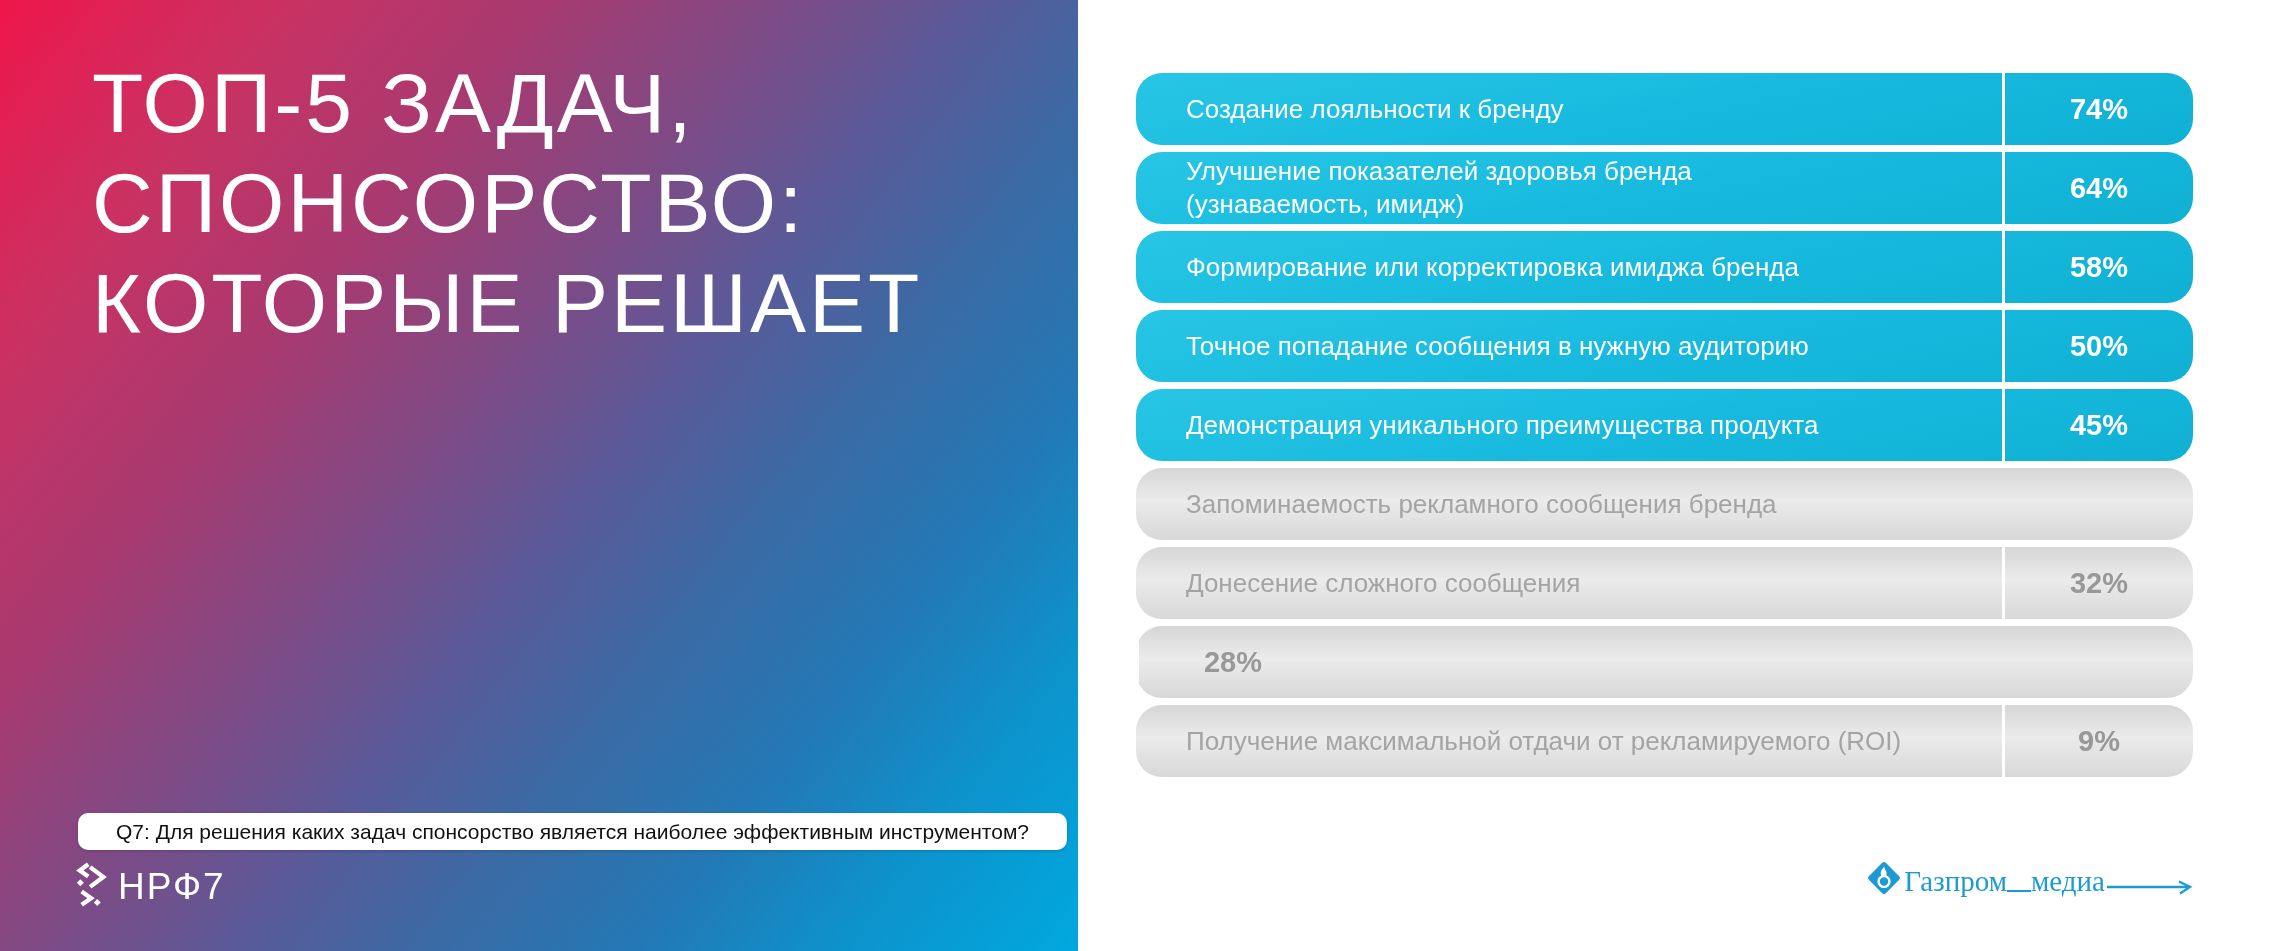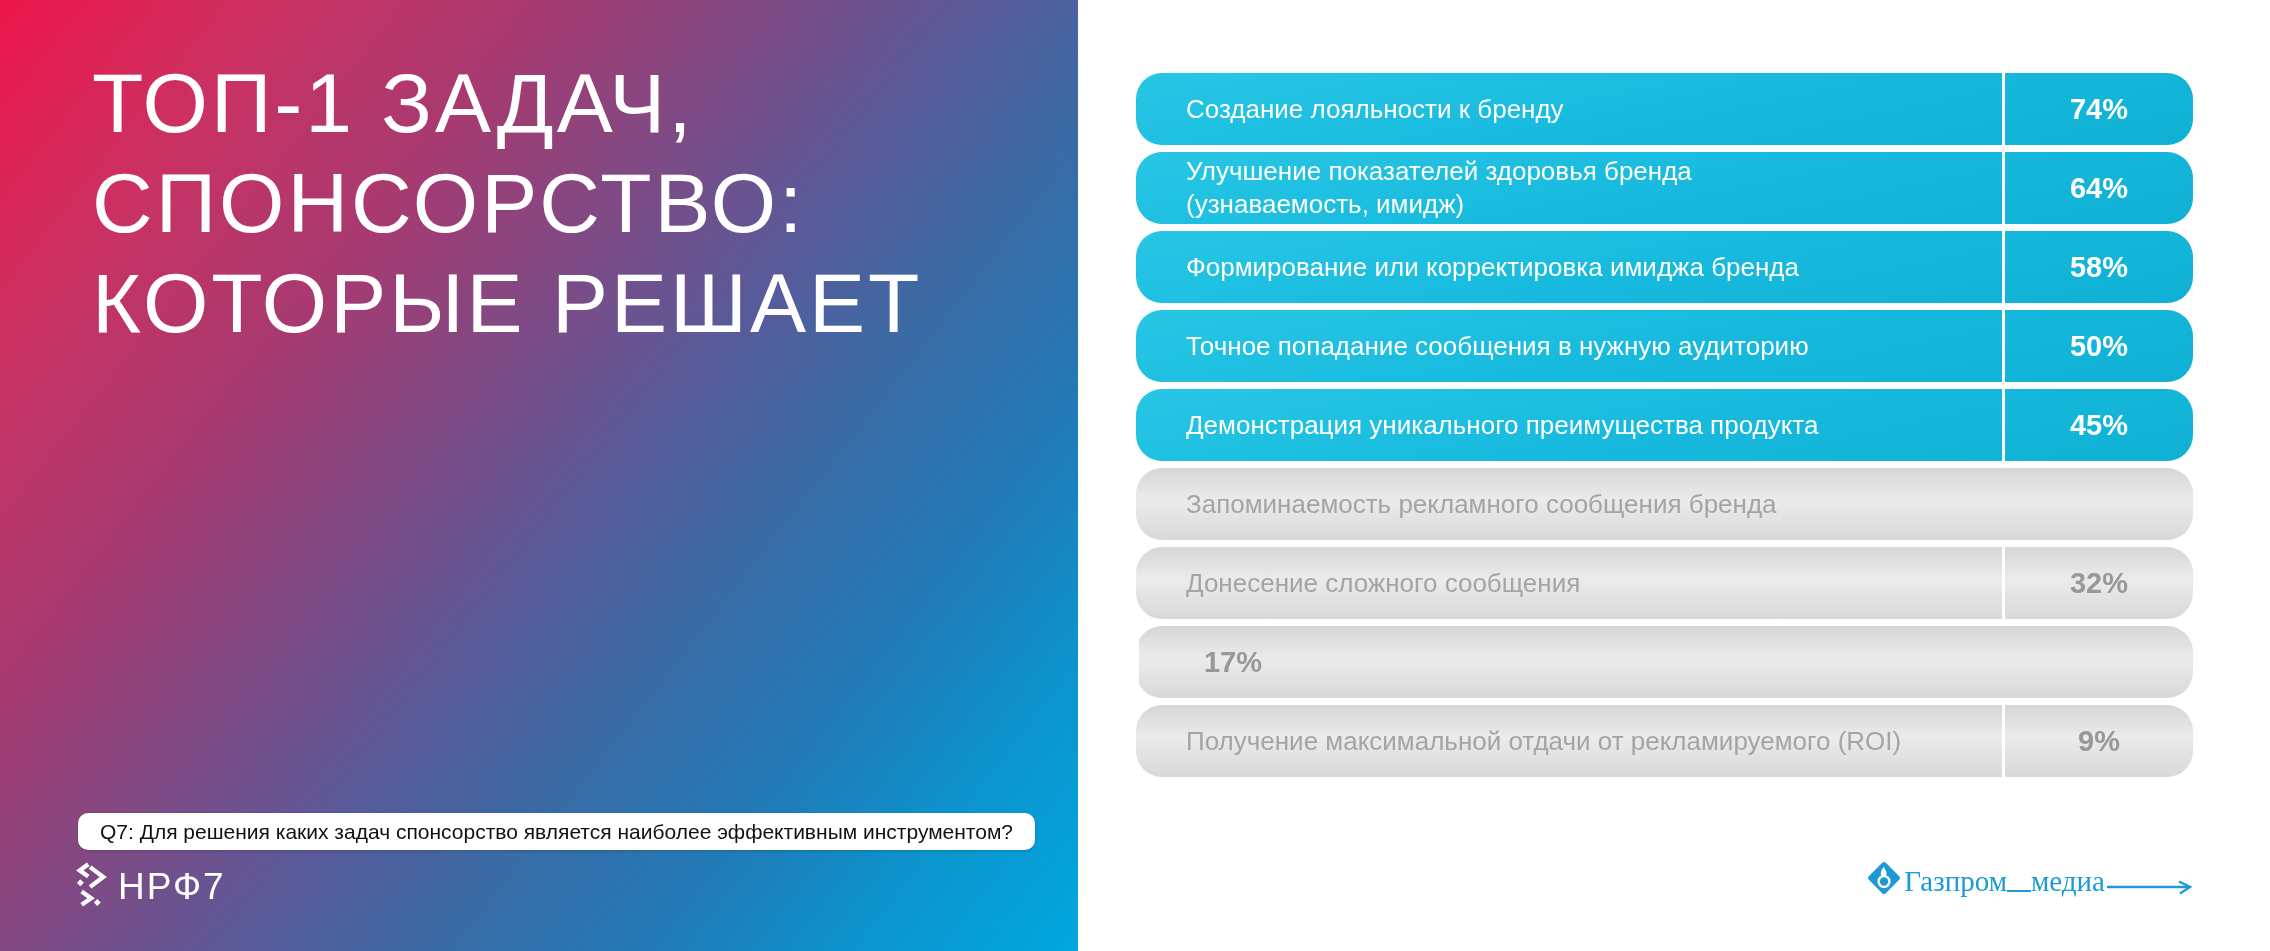--- a/index.html
+++ b/index.html
@@ -15,21 +15,21 @@
       #565c9b 55%, #3b6aa4 64%, #2279b6 76%, #0d93cc 87%, #00a8df 100%);
   }
   .slide-title{
     position:absolute; left:92px; top:53px;
     color:#ffffff; font-size:84px; line-height:100px;
     letter-spacing:3px; font-weight:400; white-space:nowrap;
   }
   .question-pill{
     position:absolute; left:78px; top:813px; height:37px;
     background:#ffffff; border-radius:10px;
-    display:flex; align-items:center; padding:0 22px;
+    display:flex; align-items:center; padding:0 38px;
     font-size:21px; color:#111111; white-space:nowrap;
     box-shadow:0 1px 3px rgba(0,0,0,.18);
   }
   .nrf-logo{
     position:absolute; left:76px; top:860px;
     display:flex; align-items:center; gap:10px; color:#ffffff;
   }
   .nrf-logo .nrf-text{
     font-size:37px; letter-spacing:2px; font-weight:400; line-height:46px;
   }
@@ -73,21 +73,21 @@
   }
   .gpm-arrow{ margin-left:2px; margin-top:14px; }
 </style>
 </head>
 <body>
 
 <div class="stage">
 
   <div class="left-panel">
     <div class="slide-title">
-      <div>ТОП-1 ЗАДАЧ,</div>
+      <div>ТОП-5 ЗАДАЧ,</div>
       <div>СПОНСОРСТВО:</div>
       <div>КОТОРЫЕ РЕШАЕТ</div>
     </div>
 
     <div class="question-pill">
       <span>Q7: Для решения каких задач спонсорство является наиболее эффективным инструментом?</span>
     </div>
 
     <div class="nrf-logo">
       <span>
@@ -128,21 +128,21 @@
       <div class="bar-value">45%</div>
     </div>
       <div class="bar-row muted">
       <div class="bar-label">Запоминаемость рекламного сообщения бренда</div>
     </div>
       <div class="bar-row muted">
       <div class="bar-label">Донесение сложного сообщения</div>
       <div class="bar-value">32%</div>
     </div>
       <div class="bar-row muted">
-      <div class="bar-value">17%</div>
+      <div class="bar-value">28%</div>
     </div>
       <div class="bar-row muted">
       <div class="bar-label">Получение максимальной отдачи от рекламируемого (ROI)</div>
       <div class="bar-value">9%</div>
     </div>
     </div>
 
   <div class="gpm-logo">
     <span>
       <svg width="40" height="40" viewBox="0 0 40 40">

